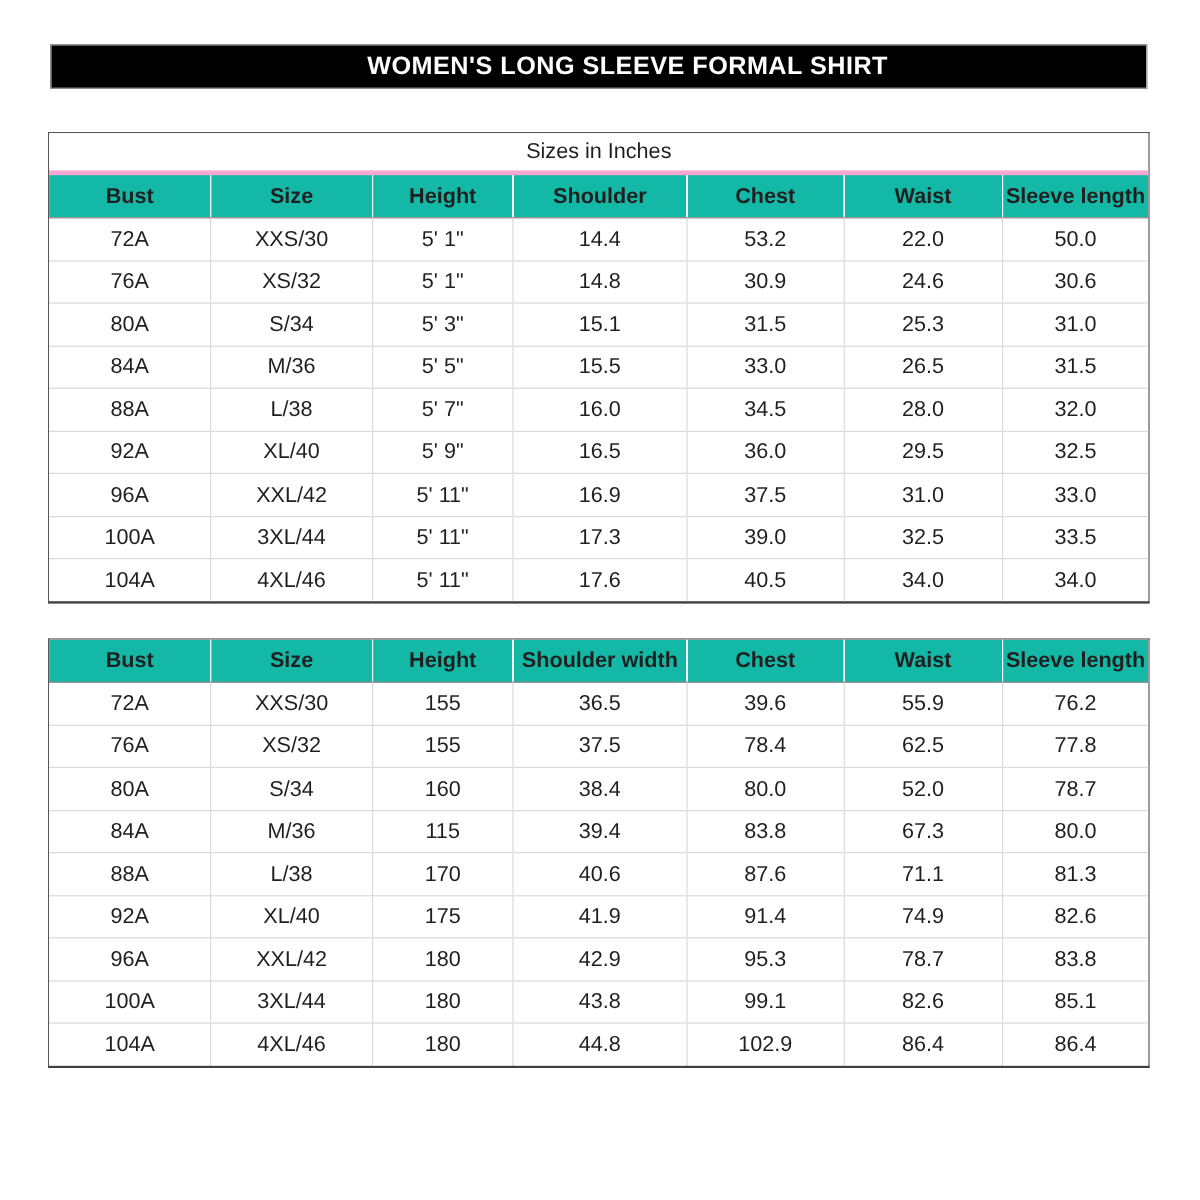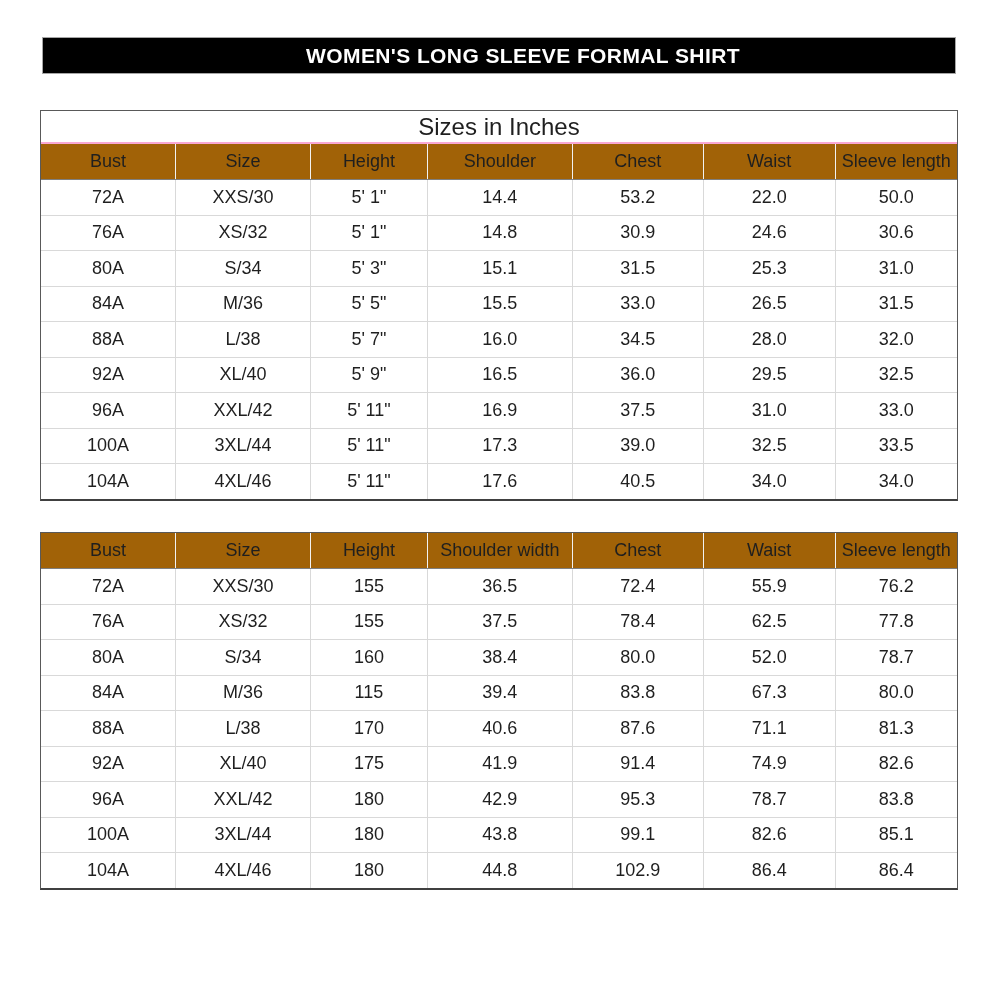--- a/index.html
+++ b/index.html
@@ -47,27 +47,28 @@
     padding: 0 2px;
     text-align: center;
     vertical-align: middle;
     font-weight: normal;
     overflow: hidden;
     white-space: nowrap;
   }
   tr.caption-row th {
     height: 31px;
     background: #ffffff;
-    border-bottom: 2px solid #f9a8d4;
-    font-size: 24px;
+    border-bottom: 4px solid #f9a8d4;
+    font-size: 18px;
   }
   tr.header-row th {
     height: 35px;
-    background: #a16207;
+    background: #14b8a6;
     border-bottom: 1px solid #7f7f7f;
+    font-weight: bold;
   }
   tr.header-row th + th { border-left: 1px solid #f2f2f2; }
   tbody td {
     height: 34.5px;
     background: #ffffff;
   }
   tbody tr + tr td { border-top: 1px solid #d9d9d9; }
   tbody td + td { border-left: 1px solid #d9d9d9; }
   col.c0 { width: 14.7%; }
   col.c1 { width: 14.7%; }
@@ -216,21 +217,21 @@
           <th>Waist</th>
           <th>Sleeve length</th>
         </tr>
     </thead>
     <tbody>
         <tr>
           <td>72A</td>
           <td>XXS/30</td>
           <td>155</td>
           <td>36.5</td>
-          <td>72.4</td>
+          <td>39.6</td>
           <td>55.9</td>
           <td>76.2</td>
         </tr>
         <tr>
           <td>76A</td>
           <td>XS/32</td>
           <td>155</td>
           <td>37.5</td>
           <td>78.4</td>
           <td>62.5</td>

